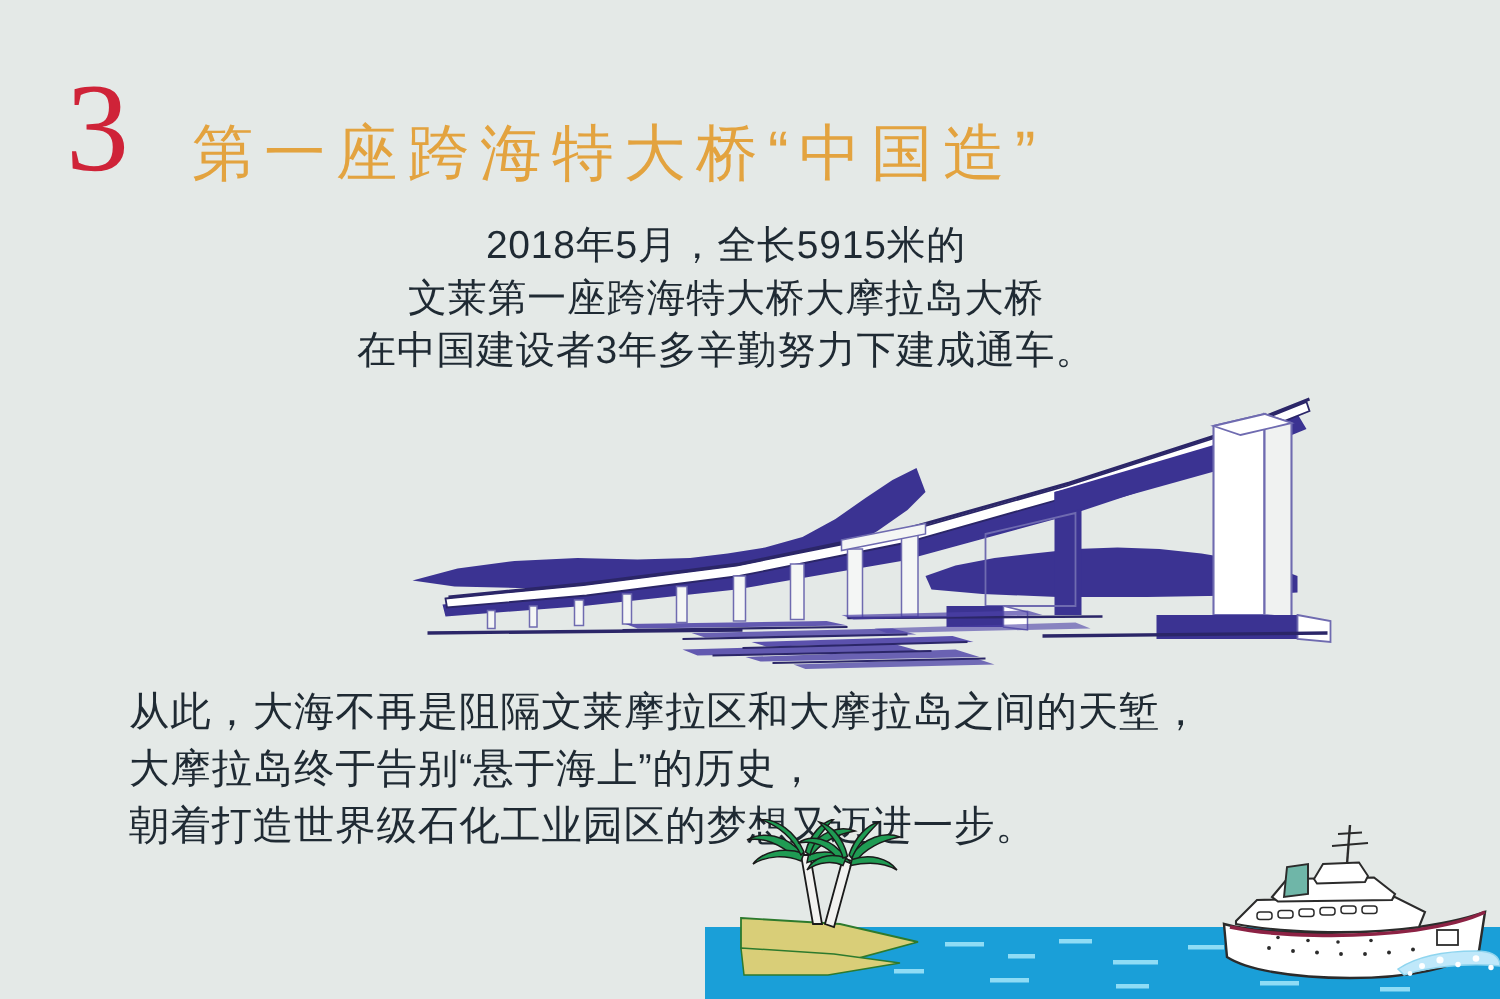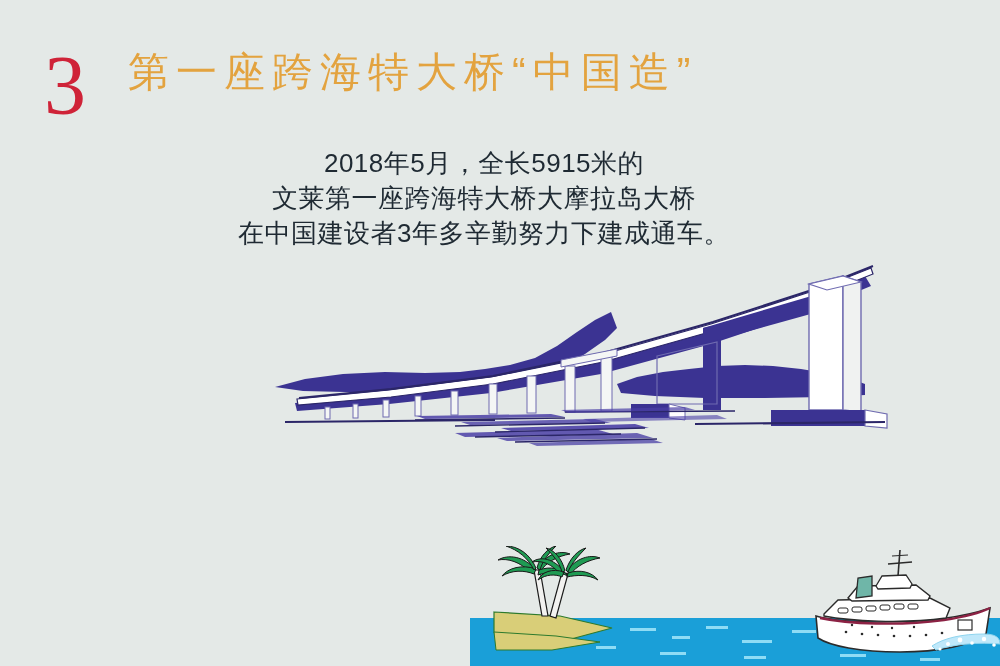--- a/index.html
+++ b/index.html
@@ -13,21 +13,21 @@
 
   
   .header{position:absolute;left:0;top:26px;width:1000px;height:100px;}
   .big-number{
     position:absolute;left:44px;top:18px;
     font-family:"Liberation Serif","DejaVu Serif",serif;
     font-size:84px;line-height:84px;color:#cf2338;font-weight:400;
     letter-spacing:0px;
   }
   .title{
-    position:absolute;left:128px;top:20px;
+    position:absolute;left:128px;top:50px;
     font-size:41px;line-height:52px;color:#e3a33f;font-weight:400;
     letter-spacing:7px;white-space:nowrap;
   }
 
   
   .para-top{
     position:absolute;left:134px;top:146px;width:700px;
     font-size:26px;line-height:35px;color:#1f2a33;letter-spacing:0.5px;
     white-space:pre-line;
     text-align:center;
@@ -125,20 +125,23 @@
       <g stroke="#2b2668" fill="none" stroke-width="1.4">
         <path d="M150,188 L300,186"></path>
         <path d="M190,194 L340,191"></path>
         <path d="M230,200 L380,196"></path>
         <path d="M210,205 L356,202"></path>
         <path d="M250,210 L392,207"></path>
       </g>
     </svg>
   </div>
 
+  <div class="para-bottom">从此，大海不再是阻隔文莱摩拉区和大摩拉岛之间的天堑，
+大摩拉岛终于告别“悬于海上”的历史，
+朝着打造世界级石化工业园区的梦想又迈进一步。</div>
 
   <div class="bottom-art">
     <svg width="1000" height="120" viewBox="0 0 1000 120" xmlns="http://www.w3.org/2000/svg">
 
       <path d="M470,72 L1000,72 L1000,120 L470,120 Z" fill="#1a9fd8"></path>
 
       <path d="M494,66 L560,70 L612,82 L560,96 L500,98 L494,86 Z" fill="#d9ce78" stroke="#2d7a2d" stroke-width="1.2"></path>
       <path d="M494,86 L556,90 L600,96 L552,104 L496,104 Z" fill="#d9ce78" stroke="#2d7a2d" stroke-width="1"></path>
 
       <g fill="#8fdcf5">

